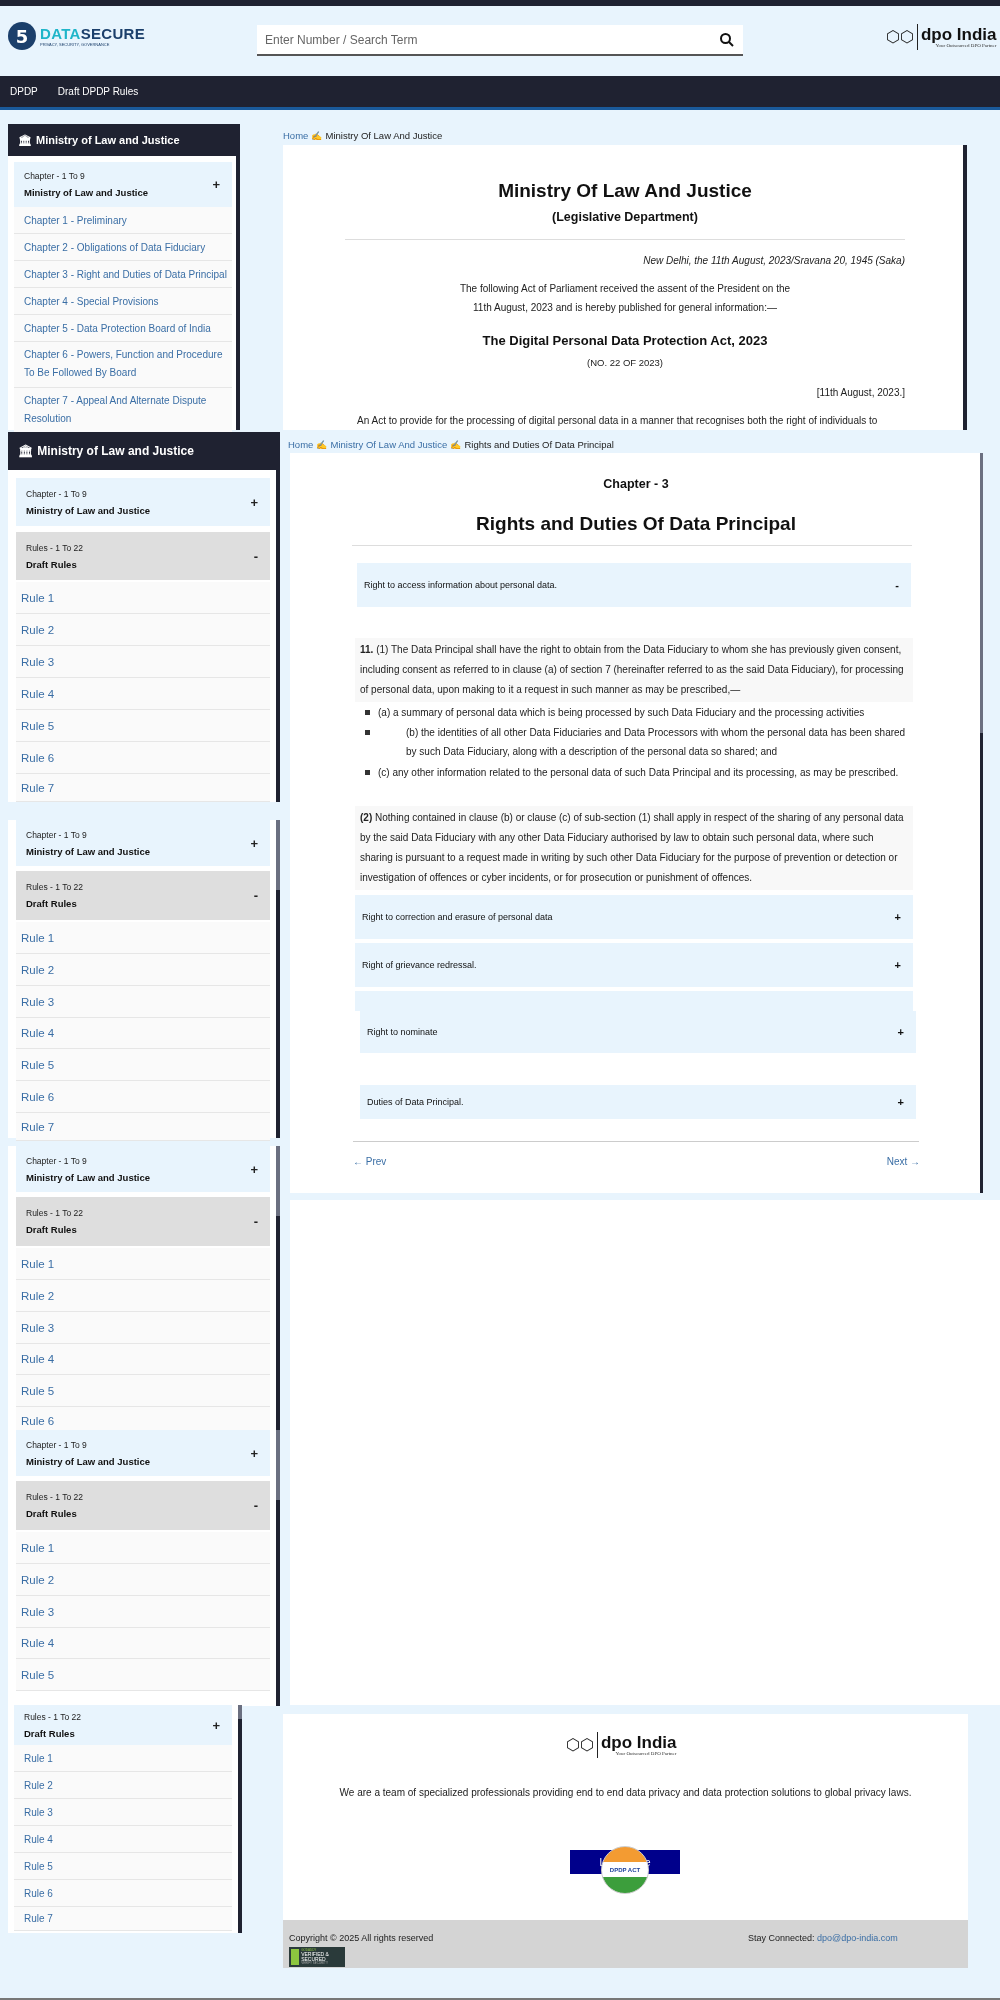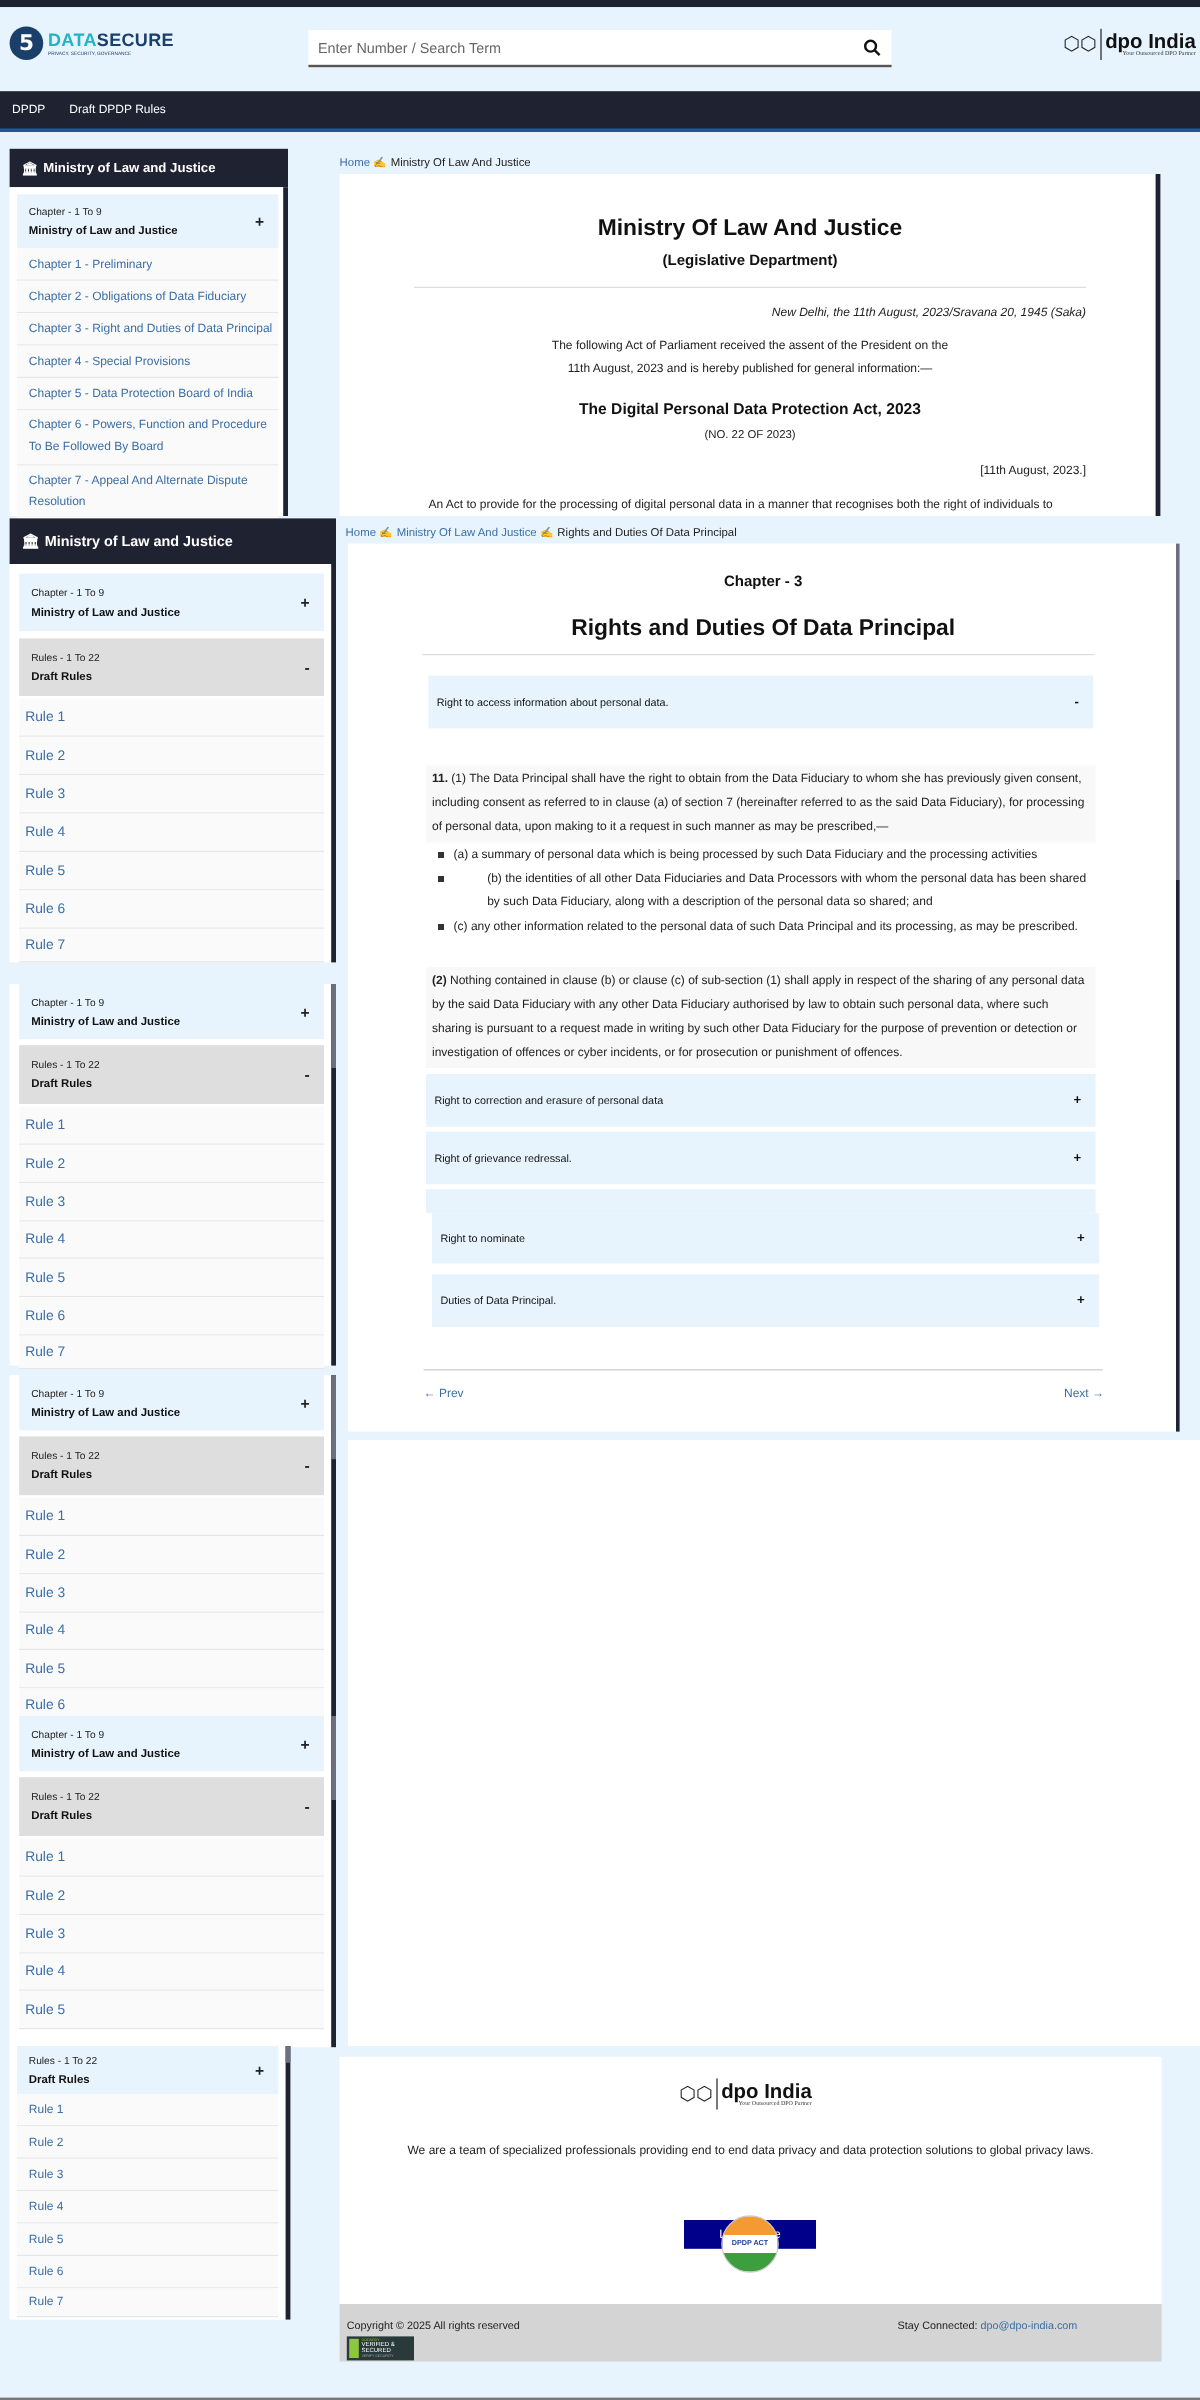--- a/index.html
+++ b/index.html
@@ -298,21 +298,21 @@
   <div class="sec-acc" style="position:absolute; left:65px; top:490px; width:558px; height:44px;">
     <span>Right of grievance redressal.</span>
     <span class="tog">+</span>
   </div>
   <div class="sec-acc" style="position:absolute; left:65px; top:538px; width:558px; height:20px;"></div>
 
   <div class="sec-acc" style="position:absolute; left:70px; top:558px; width:556px; height:42px;">
     <span>Right to nominate</span>
     <span class="tog">+</span>
   </div>
-  <div class="sec-acc" style="position:absolute; left:70px; top:609px; width:556px; height:44px;">
+  <div class="sec-acc" style="position:absolute; left:70px; top:632px; width:556px; height:34px;">
     <span>Duties of Data Principal.</span>
     <span class="tog">+</span>
   </div>
 
   <div class="hr" style="position:absolute; left:63px; top:688px; width:566px; background:#ccc;"></div>
   <a href="#" style="position:absolute; left:63px; top:703px; font-size:10px; color:#3a6ea5; text-decoration:none;">← Prev</a>
   <a href="#" style="position:absolute; right:62px; top:703px; font-size:10px; color:#3a6ea5; text-decoration:none;">Next →</a>
 </div>
 <div class="abs vbar-grey" style="left:980px; top:453px; width:3px; height:280px;"></div>
 <div class="abs vbar" style="left:980px; top:733px; width:3px; height:460px;"></div>

